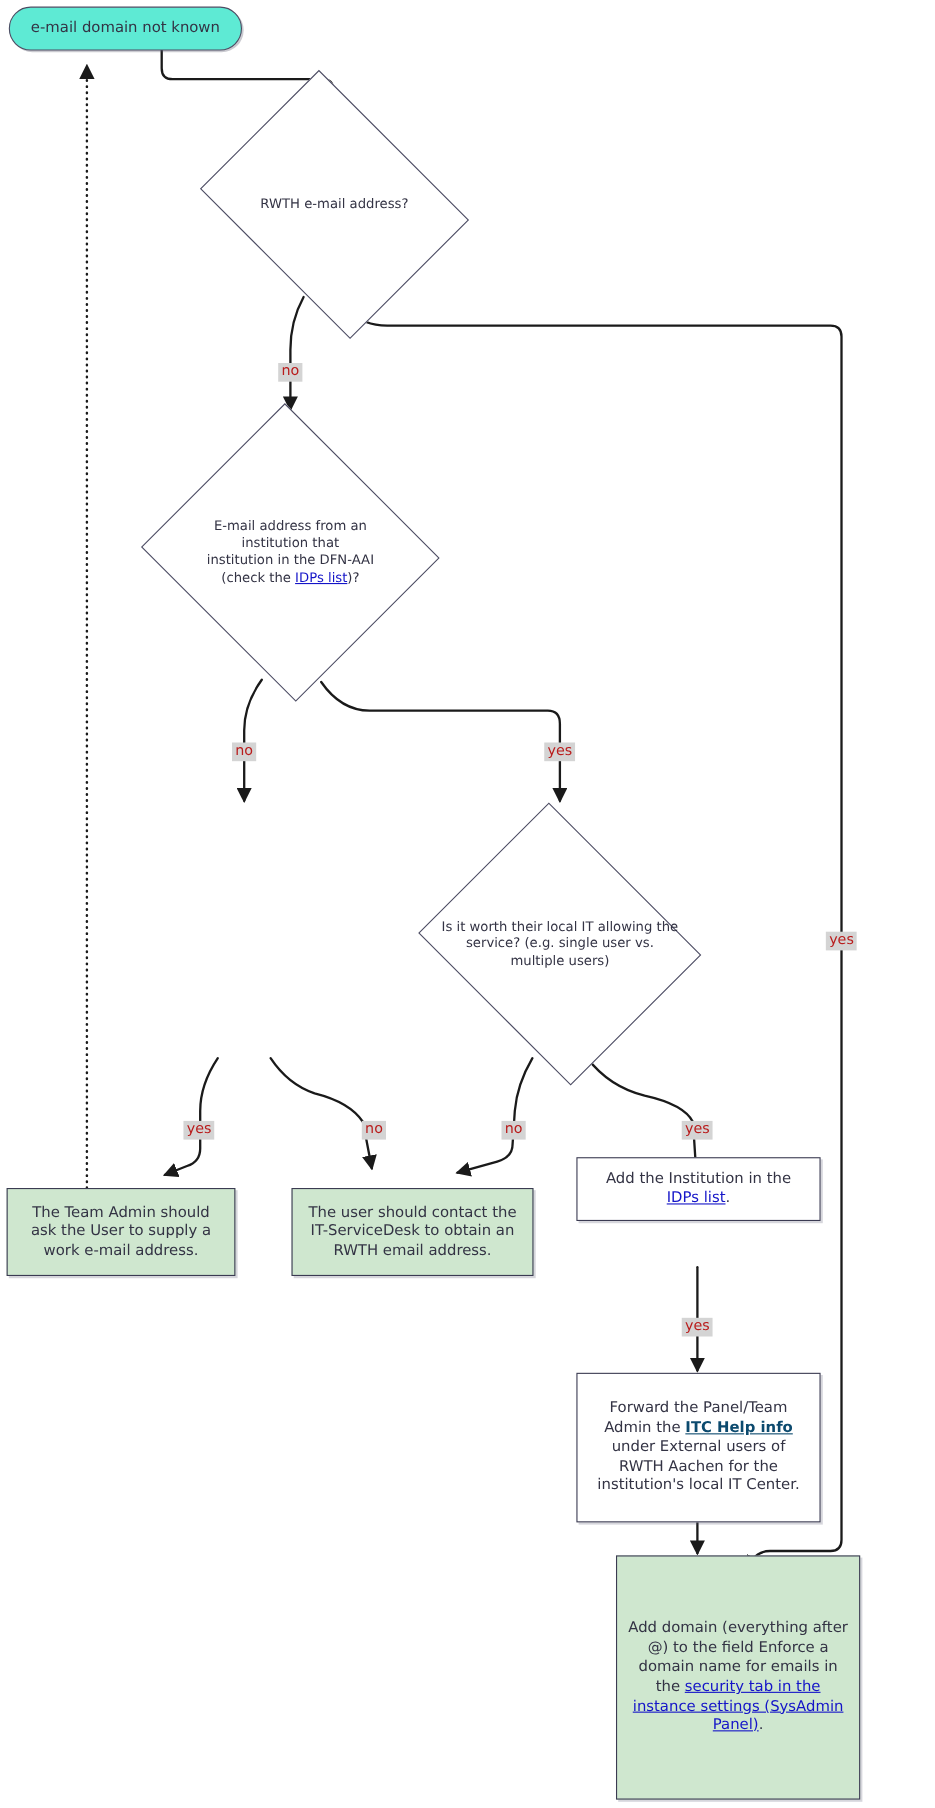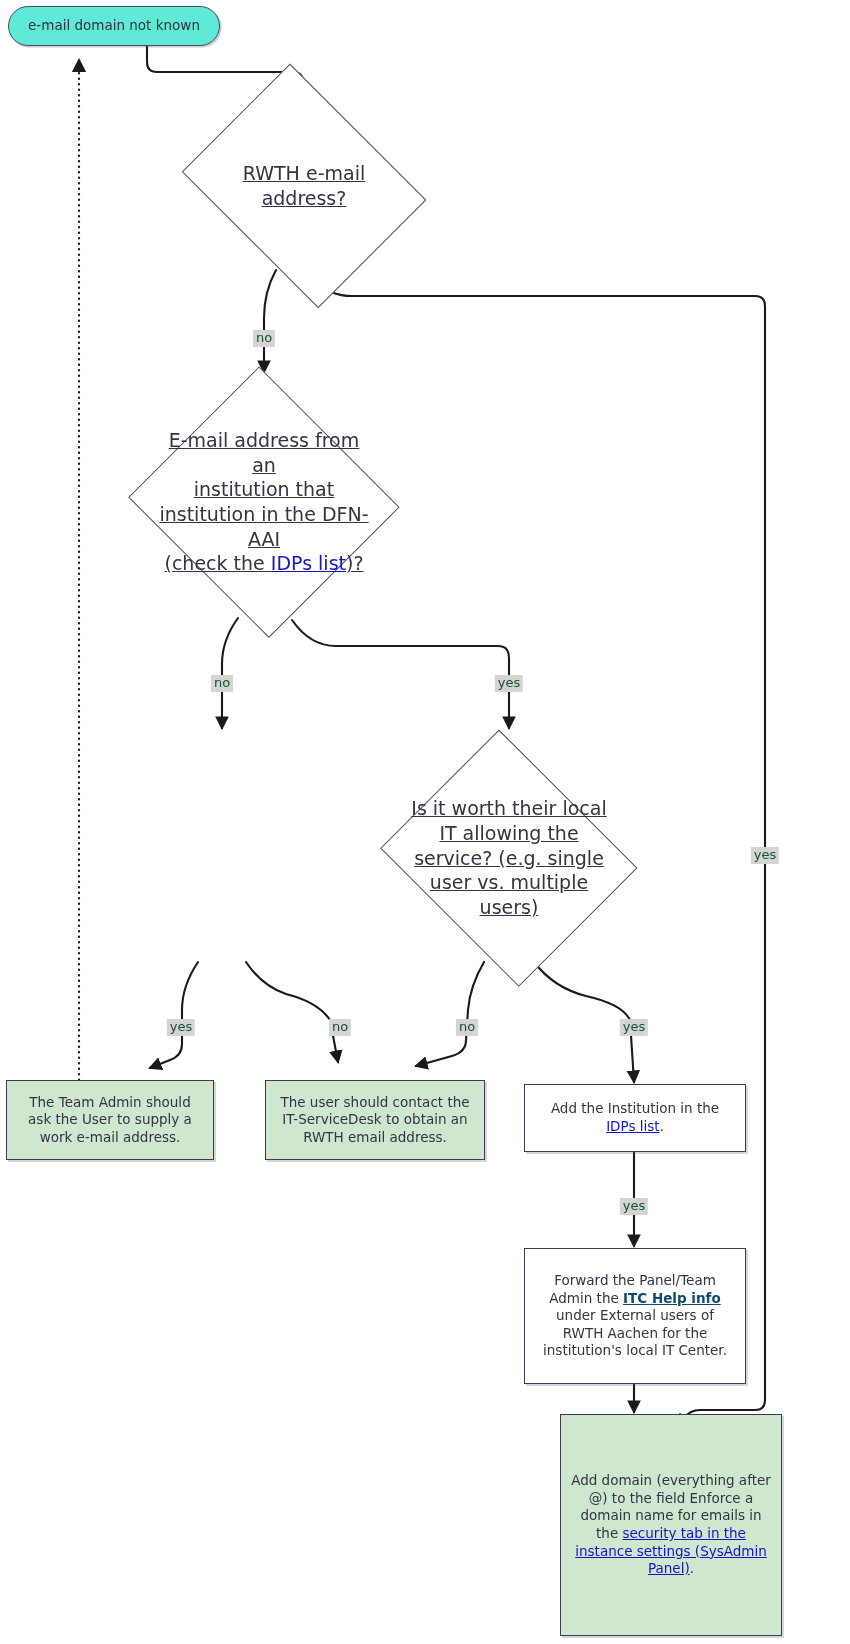--- a/index.html
+++ b/index.html
@@ -70,38 +70,37 @@
     height: 71%;
     transform: translate(-50%, -50%) rotate(45deg);
     border: 1.7px solid #4c4c63;
     background: #ffffff;
     box-sizing: border-box;
   }
   .diamond .dlabel {
     position: relative;
     z-index: 2;
     width: 78%;
-    font-size: 19px;
+    font-size: 12px;
     line-height: 1.30;
-    text-decoration: underline;
   }
   .node a, .node .link {
     color: #1414c8;
     text-decoration: underline;
   }
   .node .link.visited {
     color: #0c4a6e;
     font-weight: bold;
   }
   .node .em {
   }
   .edge-label {
     position: absolute;
     background: #d4d4d4;
-    color: #14532d;
+    color: #b91c1c;
     font-size: 13px;
     line-height: 1.1;
     padding: 1px 3px 2px 3px;
     white-space: nowrap;
     transform: translateX(-50%);
   }
 </style>
 </head>
 <body>
 
@@ -171,21 +170,21 @@
   </div>
 
   <div class="node rect green" style="left:6px; top:1080px; width:208px; height:80px;">
     <span>The Team Admin should ask the User to supply a work e-mail address.</span>
   </div>
 
   <div class="node rect green" style="left:265px; top:1080px; width:220px; height:80px;">
     <span>The user should contact the IT-ServiceDesk to obtain an RWTH email address.</span>
   </div>
 
-  <div class="node rect" style="left:524px; top:1084px; width:222px; height:68px;">
+  <div class="node rect" style="left:524px; top:1052px; width:222px; height:58px;">
     <span>
       <span>Add the Institution in the </span><span class="link">IDPs list</span><span>.</span>
     </span>
   </div>
 
   <div class="node rect" style="left:524px; top:1248px; width:222px; height:136px;">
     <span>
       <span>Forward the Panel/Team Admin the </span><span class="link visited">ITC Help info</span><span> under </span><span class="em">External users of RWTH Aachen</span><span> for the institution's local IT Center.</span>
     </span>
   </div>

